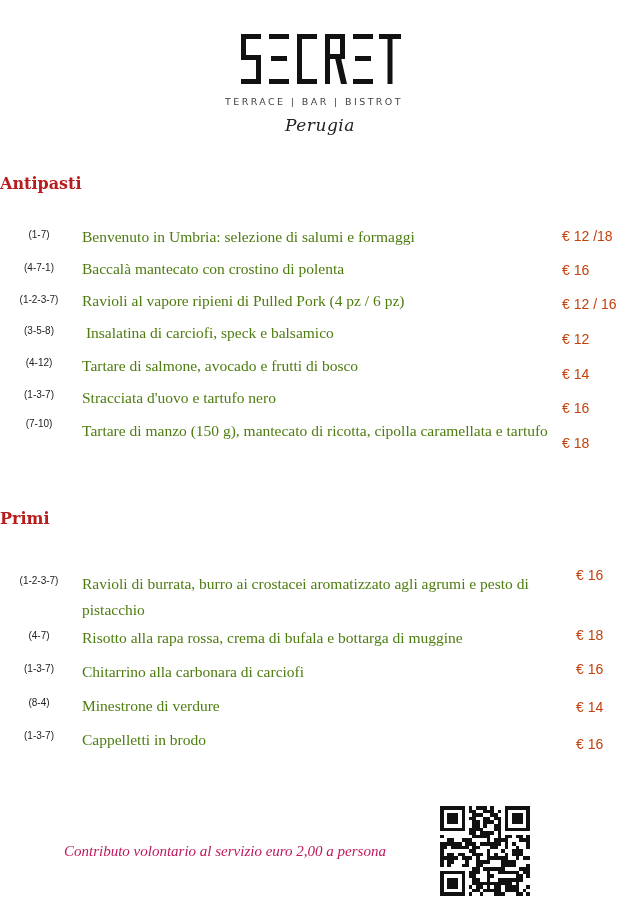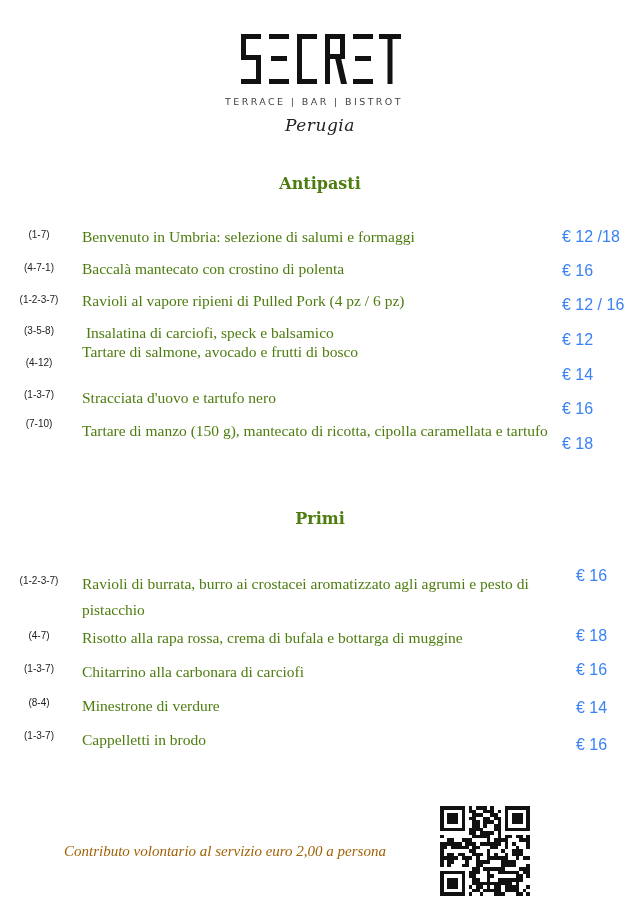--- a/index.html
+++ b/index.html
@@ -15,42 +15,42 @@
       font-family: "DejaVu Sans", sans-serif;
       font-size: 9.5px; letter-spacing: 2.4px; color: #444;
     }
     .logo-script {
       left: 0; width: 640px; top: 115px; text-align: center;
       font-family: "DejaVu Serif", serif; font-style: italic;
       font-size: 17px; color: #222; letter-spacing: 0.5px;
     }
 
     .section-title {
-      left: 0; width: 640px; text-align: center;
+      left: 0; width: 640px; 
       font-family: "DejaVu Serif", serif; font-weight: bold;
-      font-size: 16px; color: #4d7c0f;
+      font-size: 16px; color: #b91c1c;
     }
 
     .allergens {
       font-family: "Liberation Sans", sans-serif; font-size: 10px; color: #222;
       text-align: center; width: 70px;
     }
     .dish {
       font-family: "Liberation Serif", serif; font-size: 15.5px; color: #4d7c0f;
       line-height: 16px; width: 470px;
     }
     .price {
-      font-family: "Liberation Sans", sans-serif; font-size: 16px; color: #3b82f6;
+      font-family: "Liberation Sans", sans-serif; font-size: 14px; color: #c2410c;
       white-space: nowrap;
     }
 
     .footer-note {
       left: 64px; top: 843px;
       font-family: "Liberation Serif", serif; font-style: italic;
-      font-size: 15px; color: #a16207;
+      font-size: 15px; color: #be185d;
     }
     .qr { left: 440px; top: 806px; width: 90px; height: 90px; }
   </style>
 </head>
 <body>
 
 <svg class="abs logo-svg" width="162" height="50" viewBox="0 0 162 50">
 
   <g fill="#111">
     <rect x="2" y="0" width="20" height="5"></rect>
@@ -103,21 +103,21 @@
     <div class="abs dish" style="left:82px;top:293px">Ravioli al vapore ripieni di Pulled Pork (4 pz / 6 pz)</div>
     <div class="abs price" style="left:562px;top:296px">€ 12 / 16</div>
   </div>
   <div>
     <div class="abs allergens" style="left:4px;top:325px">(3-5-8)</div>
     <div class="abs dish" style="left:82px;top:325px; white-space:pre"> Insalatina di carciofi, speck e balsamico</div>
     <div class="abs price" style="left:562px;top:331px">€ 12</div>
   </div>
   <div>
     <div class="abs allergens" style="left:4px;top:357px">(4-12)</div>
-    <div class="abs dish" style="left:82px;top:344px">Tartare di salmone, avocado e frutti di bosco</div>
+    <div class="abs dish" style="left:82px;top:358px">Tartare di salmone, avocado e frutti di bosco</div>
     <div class="abs price" style="left:562px;top:366px">€ 14</div>
   </div>
   <div>
     <div class="abs allergens" style="left:4px;top:389px">(1-3-7)</div>
     <div class="abs dish" style="left:82px;top:390px">Stracciata d'uovo e tartufo nero</div>
     <div class="abs price" style="left:562px;top:400px">€ 16</div>
   </div>
   <div>
     <div class="abs allergens" style="left:4px;top:418px">(7-10)</div>
     <div class="abs dish" style="left:82px;top:423px">Tartare di manzo (150 g), mantecato di ricotta, cipolla caramellata e tartufo</div>

